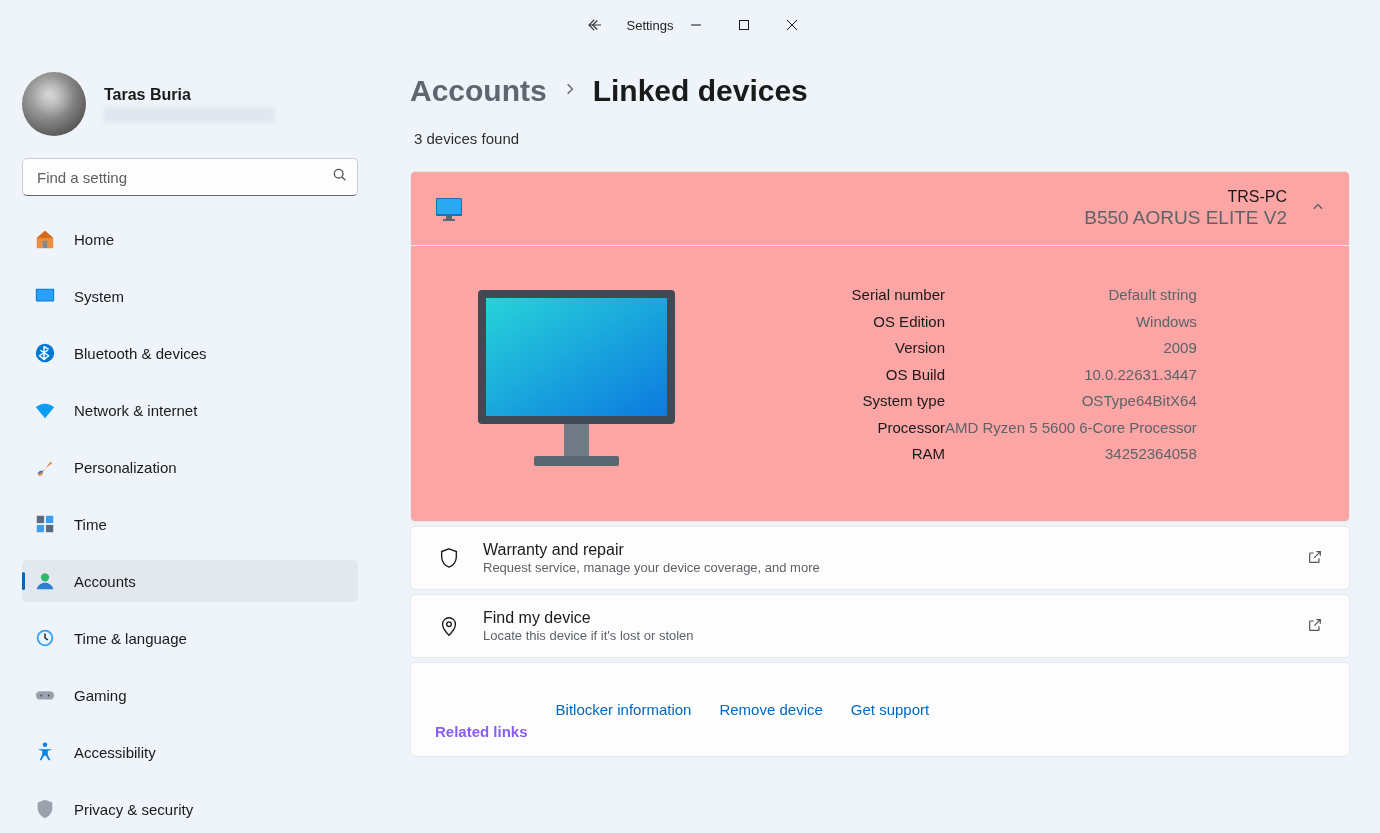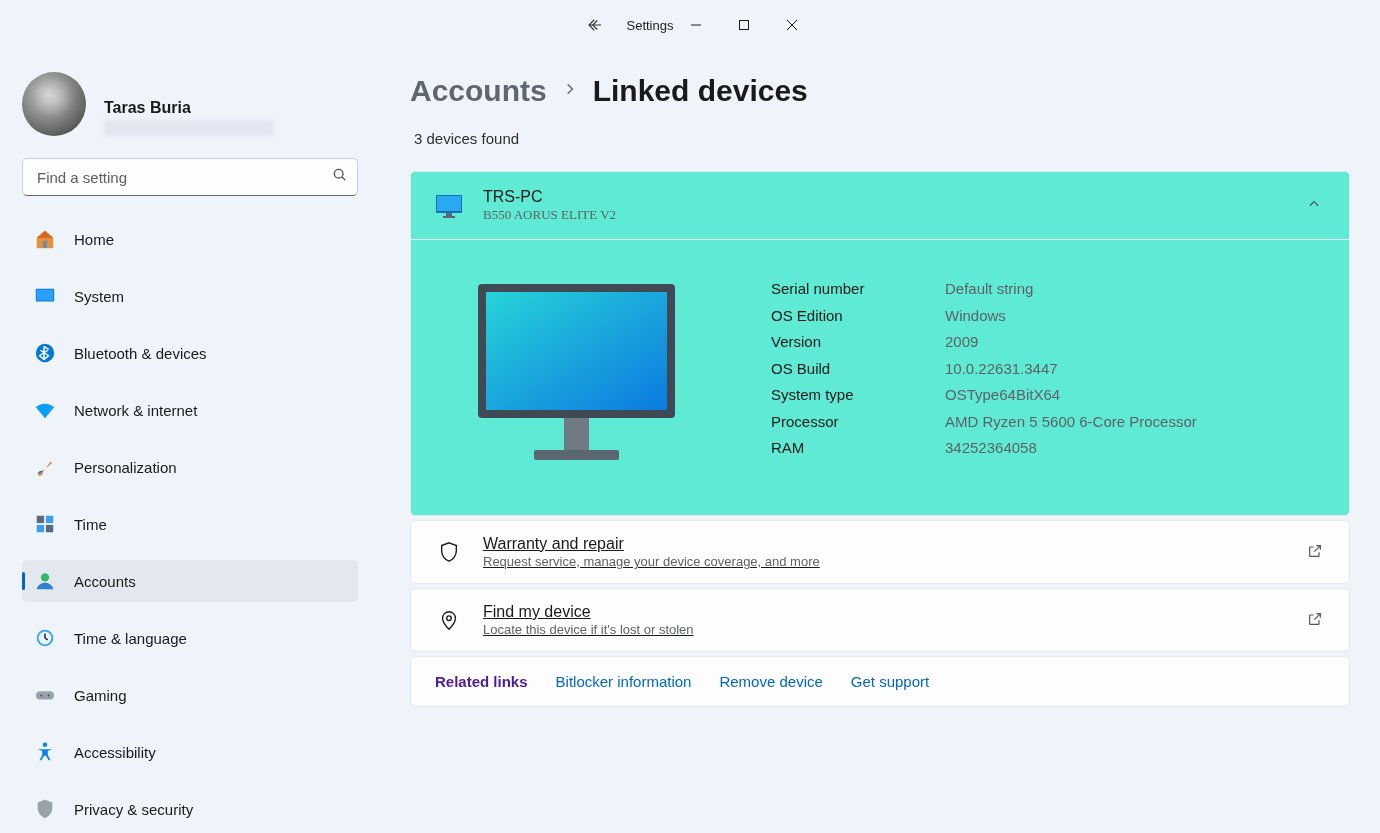--- a/index.html
+++ b/index.html
@@ -5,59 +5,59 @@
 * { margin: 0; padding: 0; box-sizing: border-box; font-family: "Segoe UI", -apple-system, sans-serif; }
 body { background: #eff4fb; width: 1380px; height: 833px; overflow: hidden; color: #1a1a1a; }
 .titlebar { height: 50px; display: flex; align-items: center; justify-content: center; padding: 0 6px 0 26px; }
 .titlebar-left { display: flex; align-items: center; gap: 22px; }
 .back-arrow { width: 20px; height: 20px; display: flex; align-items: center; justify-content: center; cursor: pointer; }
 .titlebar-title { font-size: 13px; color: #222; }
 .window-controls { display: flex; gap: 2px; }
 .win-btn { width: 46px; height: 32px; display: flex; align-items: center; justify-content: center; cursor: pointer; }
 .app-body { display: flex; height: calc(100% - 50px); }
 .sidebar { width: 370px; padding: 16px 12px 0 22px; overflow-y: auto; }
-.profile { display: flex; align-items: flex-end; gap: 18px; margin-bottom: 22px; margin-top: 6px; }
+.profile { display: flex; align-items: center; gap: 18px; margin-bottom: 22px; margin-top: 6px; }
 .avatar { width: 64px; height: 64px; border-radius: 50%; background: radial-gradient(circle at 40% 35%, #ccc, #777 55%, #333); flex-shrink: 0; position: relative; overflow: hidden; }
 .avatar::after { content:""; position:absolute; inset:0; background: radial-gradient(circle at 50% 40%, rgba(255,255,255,0.3), transparent 40%); }
 .profile-name { font-size: 16px; font-weight: 600; color: #1a1a1a; }
 .profile-sub { width: 170px; height: 16px; background: #e1e6ef; margin-top: 3px; filter: blur(2px); }
 .search-box { position: relative; margin-bottom: 22px; }
 .search-input { width: 100%; height: 38px; border: 1px solid #c9cfd8; border-bottom: 1.5px solid #666; border-radius: 5px; background: #fdfdfe; padding: 0 36px 0 14px; font-size: 15px; color: #333; outline: none; }
 .search-input::placeholder { color: #5e5e5e; }
 .search-icon-wrap { position: absolute; right: 10px; top: 50%; transform: translateY(-50%); }
 .nav-list { display: flex; flex-direction: column; gap: 15px; }
 .nav-item { height: 42px; display: flex; align-items: center; gap: 18px; padding: 0 12px; border-radius: 5px; cursor: pointer; font-size: 15px; color: #1a1a1a; position: relative; }
 .nav-item.active { background: #e3e8ef; }
 .nav-item.active::before { content: ""; position: absolute; left: 0; top: 12px; bottom: 12px; width: 3px; background: #0067c0; border-radius: 2px; }
 .nav-icon { width: 22px; height: 22px; display: flex; align-items: center; justify-content: center; flex-shrink: 0; }
 .content { flex: 1; padding: 24px 30px 0 40px; overflow-y: auto; }
 .breadcrumb { display: flex; align-items: center; gap: 16px; margin-bottom: 22px; }
 .bc-parent { font-size: 30px; font-weight: 600; color: #5f6670; cursor: pointer; }
 .bc-chev { color: #6a6a6a; }
 .bc-current { font-size: 30px; font-weight: 600; color: #1a1a1a; }
 .devices-count { font-size: 15px; color: #2f2f2f; margin-bottom: 24px; margin-left: 4px; }
-.card { background: #5eead4; border: 1px solid #e6e8ec; border-radius: 5px; margin-bottom: 4px; }
+.card { background: #fca5a5; border: 1px solid #e6e8ec; border-radius: 5px; margin-bottom: 4px; text-align: right; }
 .card-header { display: flex; align-items: center; padding: 16px 24px 16px 24px; gap: 20px; cursor: pointer; }
 .card-header-icon { width: 28px; height: 24px; }
 .card-header-text { flex: 1; }
 .card-header-title { font-size: 16px; color: #1a1a1a; font-weight: 400; }
-.card-header-sub { font-size: 13px; color: #5e6368; margin-top: 1px; font-family: Liberation Serif, serif; }
+.card-header-sub { font-size: 19px; color: #5e6368; margin-top: 1px; }
 .chevron-box { width: 18px; height: 18px; }
 .card-body { padding: 40px 24px 50px 60px; display: flex; gap: 90px; border-top: 1px solid #e6e8ec; }
 .monitor-illus { width: 210px; display: flex; align-items: center; justify-content: center; }
 .spec-grid { display: grid; grid-template-columns: 174px 1fr; row-gap: 1px; font-size: 15px; }
 .spec-label { color: #1a1a1a; }
 .spec-value { color: #5e6368; }
 .row-link { background: #fdfdfe; border: 1px solid #e6e8ec; border-radius: 5px; margin-top: 4px; display: flex; align-items: center; padding: 14px 24px; gap: 20px; cursor: pointer; }
 .row-link-icon { width: 28px; display: flex; justify-content: center; }
-.row-link-text { flex: 1; text-decoration: underline; }
+.row-link-text { flex: 1; }
 .row-link-title { font-size: 16px; color: #1a1a1a; }
 .row-link-sub { font-size: 13px; color: #5e6368; margin-top: 1px; }
 .related { background: #fdfdfe; border: 1px solid #e6e8ec; border-radius: 5px; margin-top: 4px; padding: 16px 24px; display: flex; align-items: center; gap: 28px; }
-.related-label { font-size: 15px; font-weight: 600; color: #4c1d95; }
+.related-label { font-size: 15px; font-weight: 600; color: #8b5cf6; margin-top: 44px; }
 .related-link { font-size: 15px; color: #0067c0; cursor: pointer; }
 .ext-icon { width: 18px; height: 18px; }
 </style>
 </head>
 <body>
 
 <div class="titlebar">
   <div class="titlebar-left">
     <div class="back-arrow">
       <svg width="18" height="18" viewBox="0 0 24 24" fill="none" stroke="#333" stroke-width="1.5">

